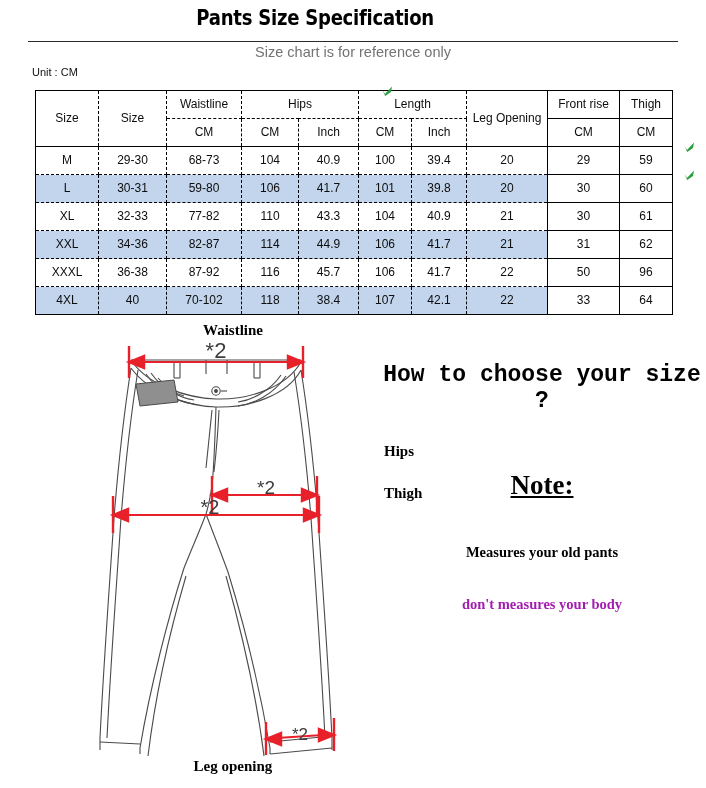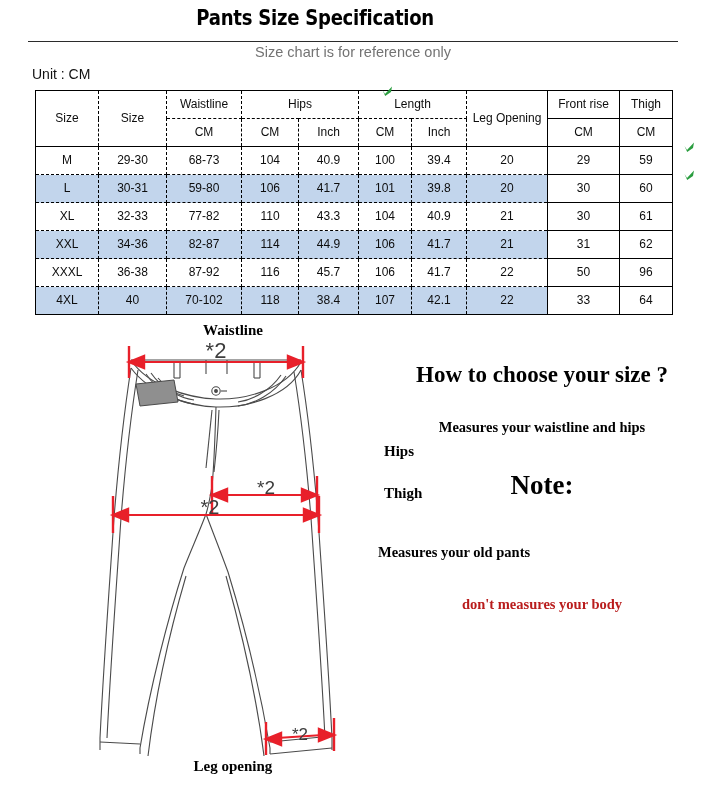--- a/index.html
+++ b/index.html
@@ -43,21 +43,21 @@
     position: absolute;
     left: 0; top: 44px;
     width: 706px;
     text-align: center;
     font-size: 14.5px;
     color: #737373;
   }
   .unit-label {
     position: absolute;
     left: 32px; top: 66px;
-    font-size: 14px;
+    font-size: 11px;
     color: #111;
   }
 
   
   .size-table {
     position: absolute;
     left: 35px; top: 90px;
     width: 637px;
     border-collapse: collapse;
     table-layout: fixed;
@@ -145,21 +145,21 @@
   .howto {
     position: absolute;
     left: 378px; top: 0;
     width: 328px; height: 320px;
   }
   .howto-title {
     position: absolute;
     left: 0; top: 44px;
     width: 328px;
     text-align: center;
-    font-family: Liberation Serif, serif;
+    font-family: Liberation Mono, monospace;
     font-weight: bold;
     font-size: 23px;
     color: #000;
   }
   .howto-line1 {
     position: absolute;
     left: 0; top: 101px;
     width: 328px;
     text-align: center;
     font-family: "Liberation Serif", serif;
@@ -169,40 +169,41 @@
   }
   .howto-note {
     position: absolute;
     left: 0; top: 152px;
     width: 328px;
     text-align: center;
     font-family: "Liberation Serif", serif;
     font-weight: bold;
     font-size: 27px;
     color: #000;
+    text-decoration: underline;
   }
   .howto-line2 {
     position: absolute;
     left: 0; top: 226px;
     width: 328px;
-    text-align: left;
+    text-align: center;
     font-family: "Liberation Serif", serif;
     font-weight: bold;
     font-size: 14.5px;
     color: #000;
   }
   .howto-line3 {
     position: absolute;
     left: 0; top: 278px;
     width: 328px;
     text-align: center;
     font-family: "Liberation Serif", serif;
     font-weight: bold;
     font-size: 14.5px;
-    color: #b91c1c;
+    color: #a21caf;
   }
 </style>
 </head>
 <body>
 
 <div class="title-wrap">
   <span class="main-title">Pants  Size Specification</span>
 </div>
 <div class="title-rule"></div>
 <div class="subtitle">Size chart is for reference only</div>
@@ -427,18 +428,17 @@
       <text x="178" y="176" text-anchor="middle" font-family="Liberation Sans, sans-serif" font-size="19" fill="#3d3d3d">*2</text>
       <text x="212" y="422" text-anchor="middle" font-family="Liberation Sans, sans-serif" font-size="17" fill="#3d3d3d">*2</text>
     </svg>
 
     <span class="label-hips">Hips</span>
     <span class="label-thigh">Thigh</span>
   </div>
 
   <div class="howto">
     <div class="howto-title">How to choose your size ?</div>
-    <div class="howto-line1">Measures your  waistline and hips</div>
     <div class="howto-note">Note:</div>
     <div class="howto-line2">Measures your  old pants</div>
     <div class="howto-line3">don't measures your body</div>
   </div>
 </div>
 
 </body></html>

